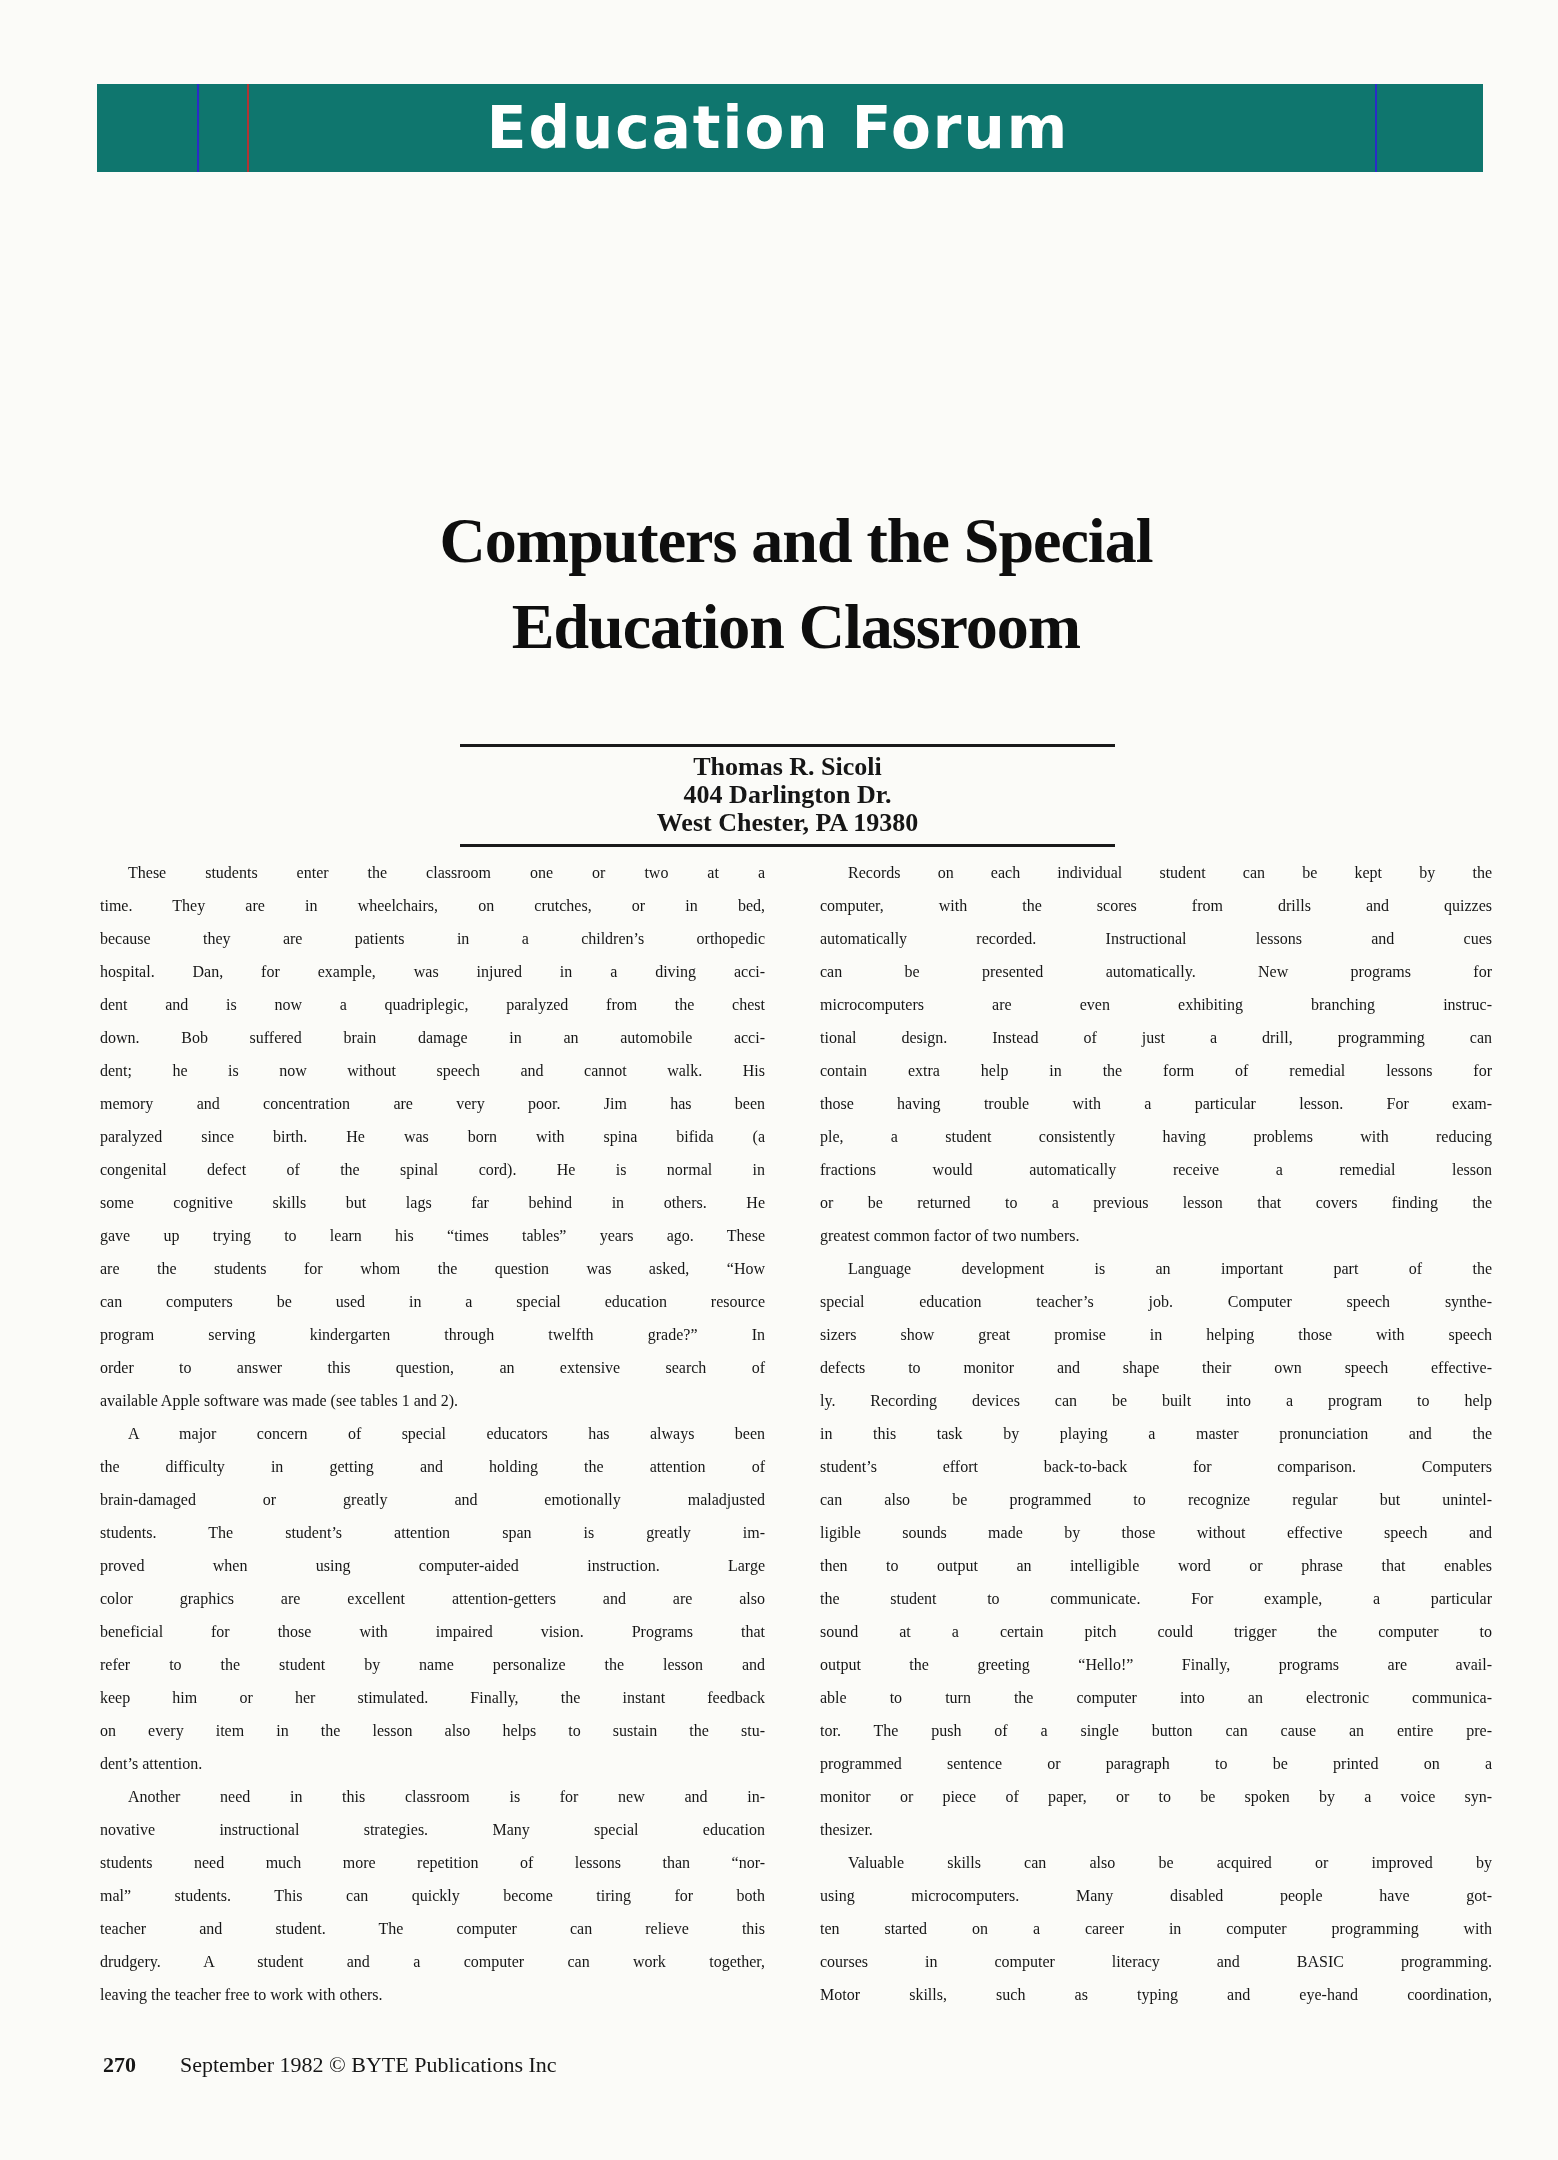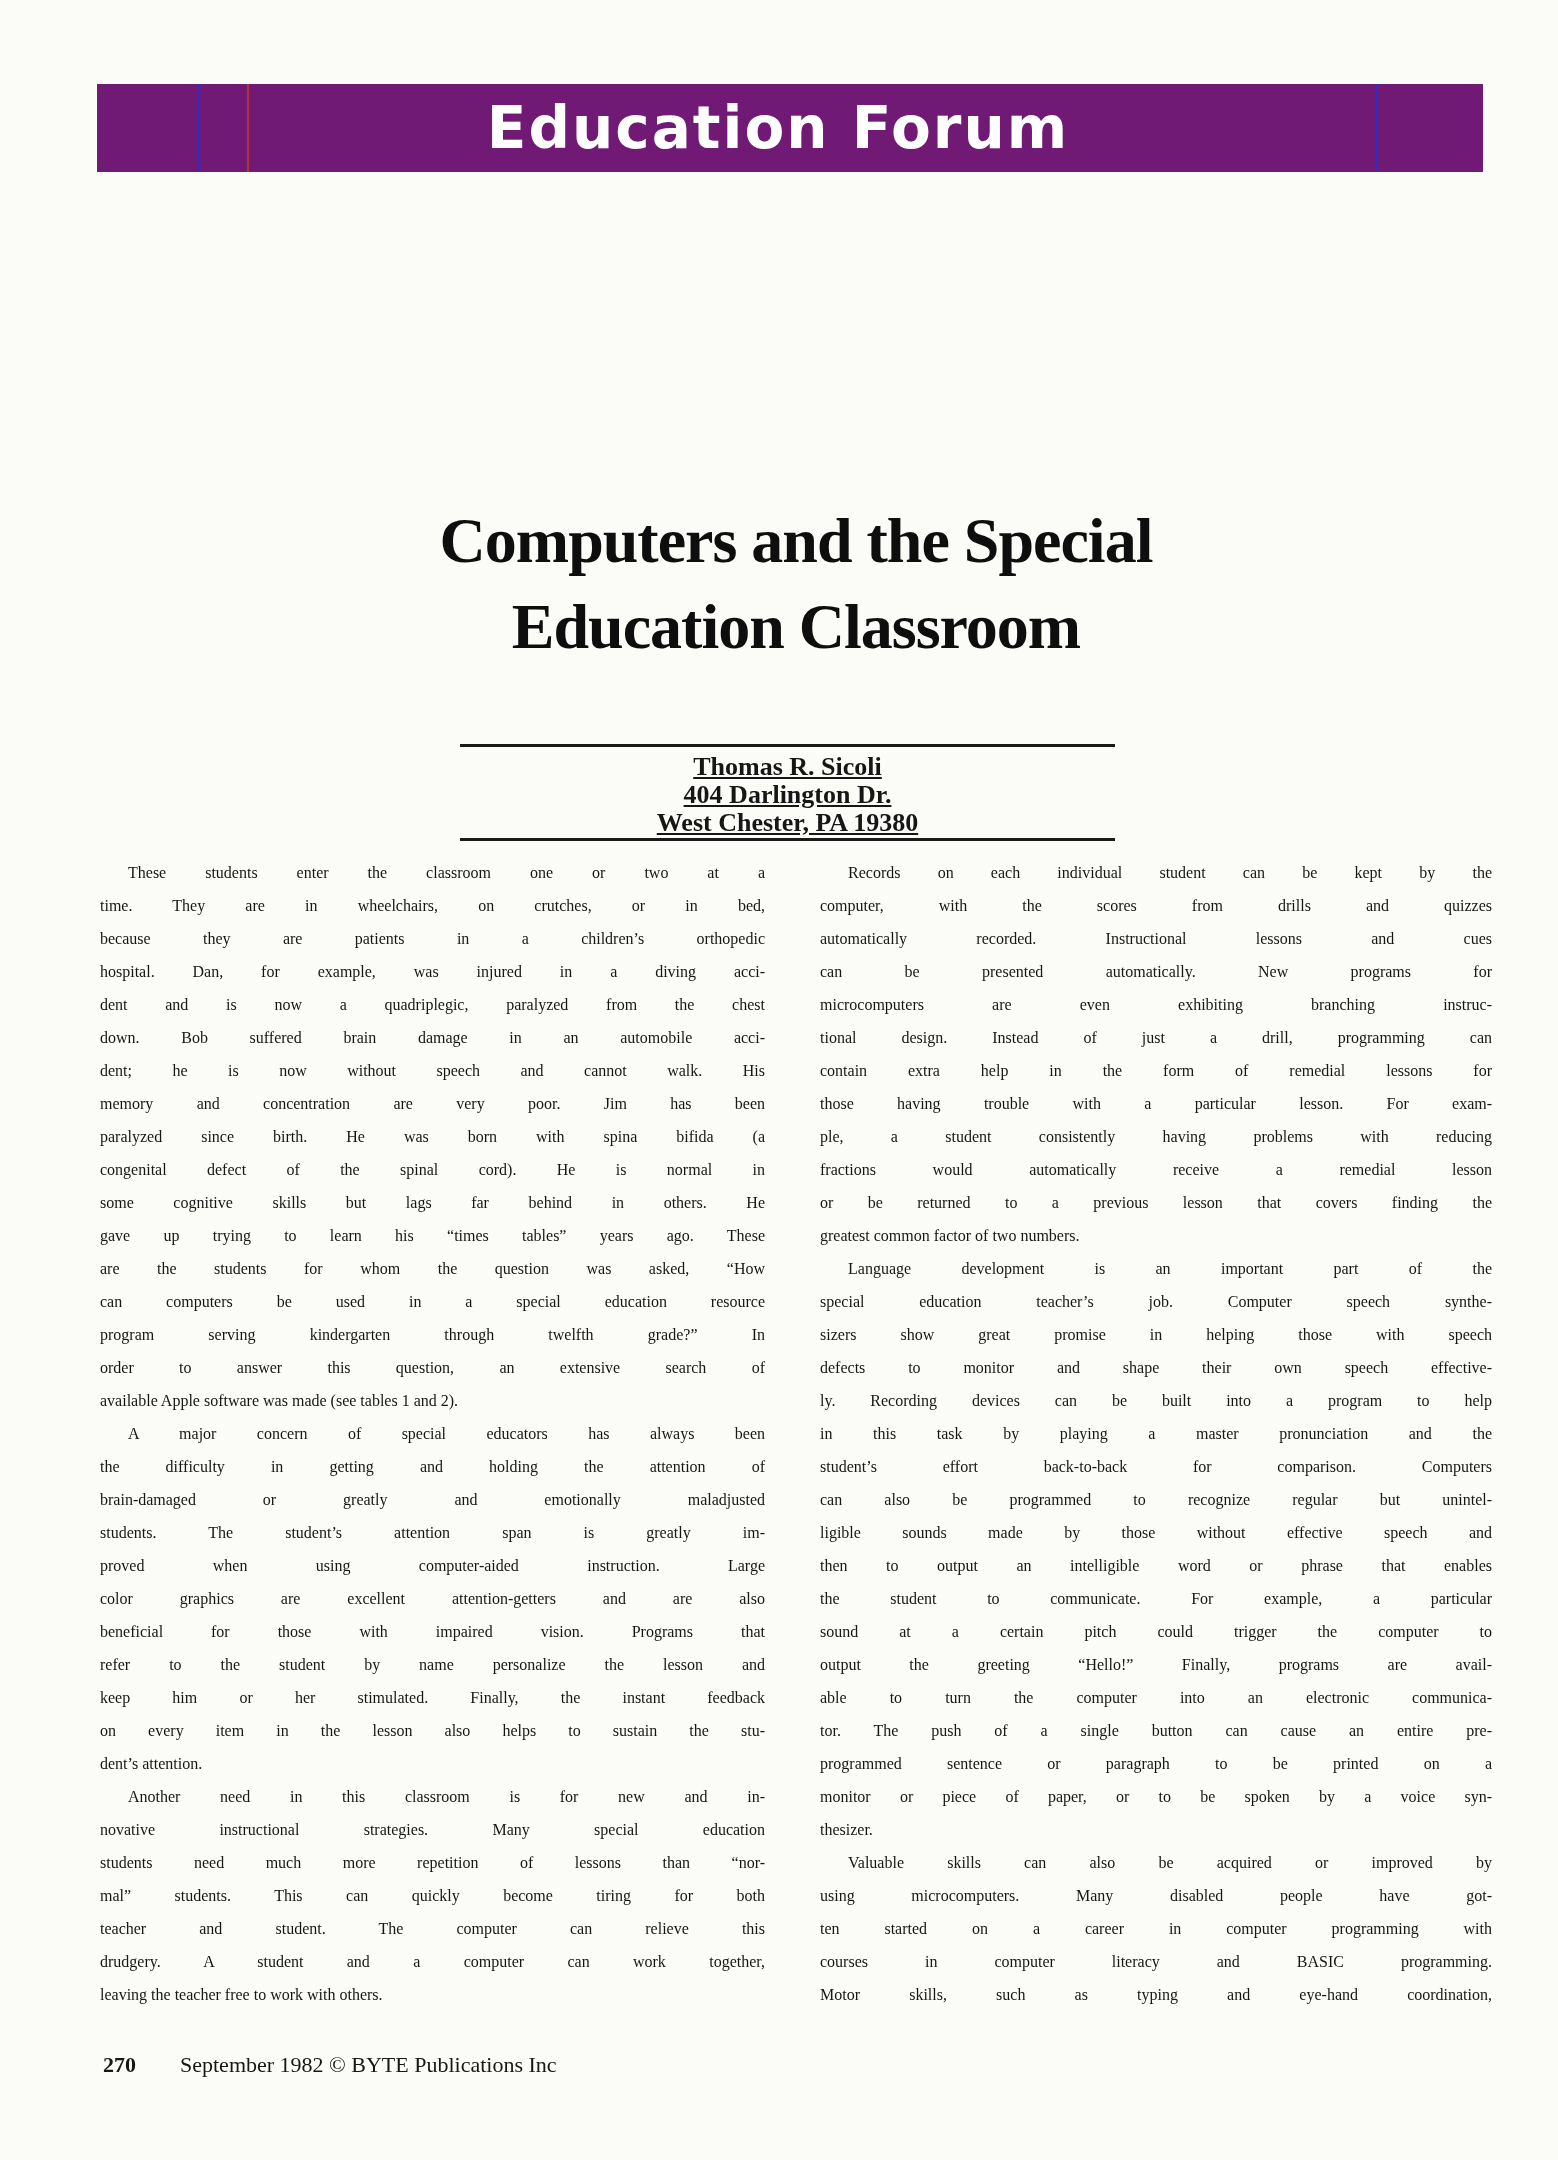--- a/index.html
+++ b/index.html
@@ -10,21 +10,21 @@
     background: #fbfbf8;
     font-family: "Liberation Serif", serif;
     color: #161616;
     overflow: hidden;
   }
   
   .banner {
     position: absolute;
     left: 97px; top: 84px;
     width: 1386px; height: 88px;
-    background: #701a75;
+    background: #0f766e;
     display: flex; align-items: center; justify-content: center;
   }
   .banner-title {
     font-family: "DejaVu Sans", sans-serif;
     font-weight: bold;
     font-size: 58px;
     letter-spacing: 2px;
     color: #ffffff;
     transform: translateX(-12px);
   }
@@ -44,21 +44,21 @@
     letter-spacing: -1px;
     color: #0e0e0e;
   }
   
   .byline {
     position: absolute;
     left: 460px; top: 744px; width: 655px;
     text-align: center;
   }
   .byline .rule { height: 3px; background: #1a1a1a; }
-  .byline-text { padding: 6px 0 1px 0; text-decoration: underline; }
+  .byline-text { padding: 6px 0 7px 0; }
   .byline-text div {
     font-weight: bold;
     font-size: 26px;
     line-height: 28px;
   }
   
   .body-columns {
     position: absolute;
     left: 100px; top: 856px; width: 1392px;
     display: flex;

